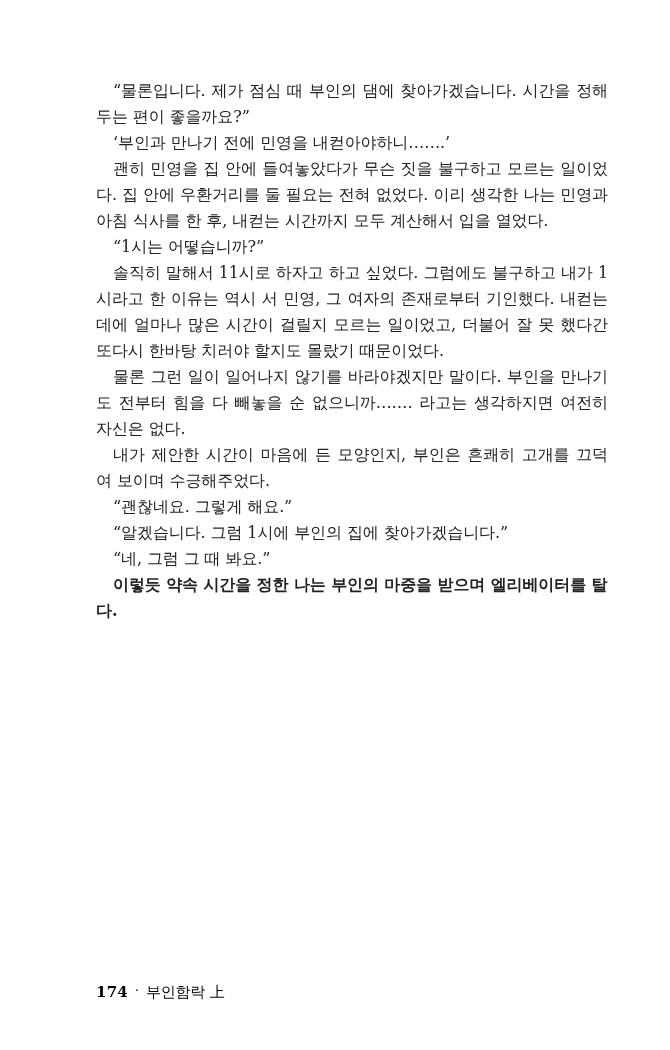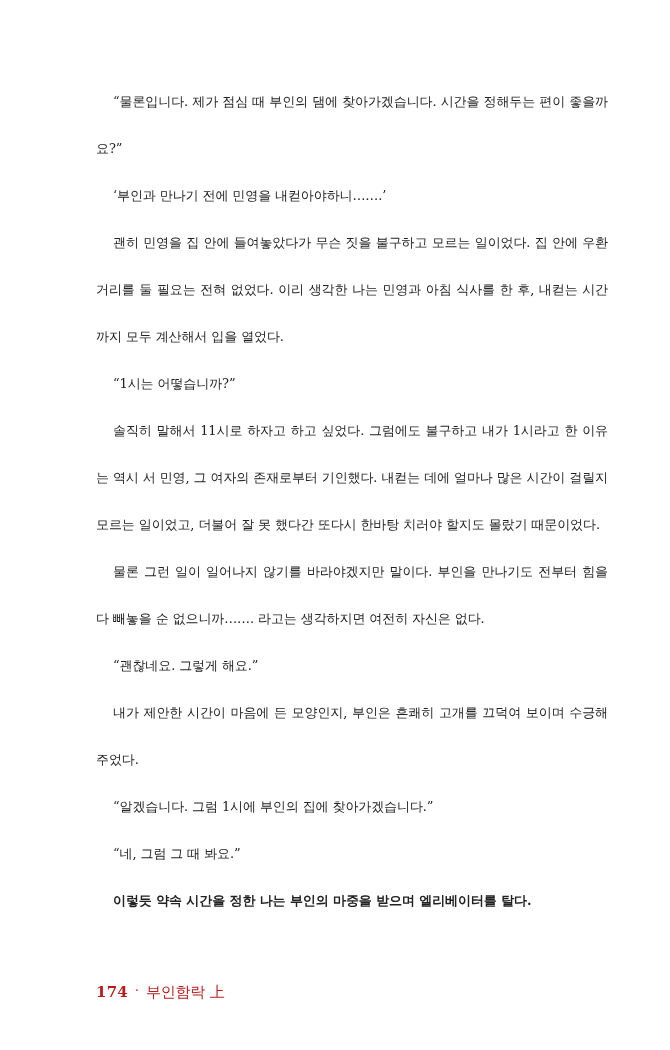--- a/index.html
+++ b/index.html
@@ -15,43 +15,43 @@
     overflow: hidden;
   }
   .page {
     position: relative;
     width: 670px;
     height: 1050px;
     box-sizing: border-box;
     padding: 78px 62px 0 96px;
   }
   .body-text {
-    font-size: 13px;
-    line-height: 47px;
+    font-size: 16px;
+    line-height: 26px;
     text-align: justify;
     text-justify: inter-character;
     letter-spacing: -0.1px;
     color: #222222;
   }
   .para {
     margin: 0;
     text-indent: 17px;
     text-align: justify;
     text-justify: inter-character;
   }
   .para:last-of-type {
     text-align: left;
     font-weight: bold;
   }
   .footer {
     position: absolute;
     left: 96px;
     bottom: 48px;
     font-size: 15px;
-    color: #b91c1c;
+    color: #000000;
     letter-spacing: 0.2px;
     white-space: nowrap;
   }
   .footer .pagenum {
     font-family: "DejaVu Serif", "Liberation Serif", serif;
     font-weight: 600;
   }
   .footer .sep {
     margin: 0 7px;
     font-size: 12px;
@@ -66,22 +66,22 @@
 <body>
 
 <div class="page">
   <div class="body-text">
     <p class="para">“물론입니다. 제가 점심 때 부인의 댐에 찾아가겠습니다. 시간을 정해두는 편이 좋을까요?”</p>
     <p class="para">‘부인과 만나기 전에 민영을 내컫아야하니…….’</p>
     <p class="para">괜히 민영을 집 안에 들여놓았다가 무슨 짓을 불구하고 모르는 일이었다. 집 안에 우환거리를 둘 필요는 전혀 없었다. 이리 생각한 나는 민영과 아침 식사를 한 후, 내컫는 시간까지 모두 계산해서 입을 열었다.</p>
     <p class="para">“1시는 어떻습니까?”</p>
     <p class="para">솔직히 말해서 11시로 하자고 하고 싶었다. 그럼에도 불구하고 내가 1시라고 한 이유는 역시 서 민영, 그 여자의 존재로부터 기인했다. 내컫는 데에 얼마나 많은 시간이 걸릴지 모르는 일이었고, 더불어 잘 못 했다간 또다시 한바탕 치러야 할지도 몰랐기 때문이었다.</p>
     <p class="para">물론 그런 일이 일어나지 않기를 바라야겠지만 말이다. 부인을 만나기도 전부터 힘을 다 빼놓을 순 없으니까……. 라고는 생각하지면 여전히 자신은 없다.</p>
+    <p class="para">내가 제안한 시간이 마음에 든 모양인지, 부인은 흔쾌히 고개를 끄덕여 보이며 수긍해주었다.</p>
     <p class="para">“괜찮네요. 그렇게 해요.”</p>
-    <p class="para">내가 제안한 시간이 마음에 든 모양인지, 부인은 흔쾌히 고개를 끄덕여 보이며 수긍해주었다.</p>
     <p class="para">“알겠습니다. 그럼 1시에 부인의 집에 찾아가겠습니다.”</p>
     <p class="para">“네, 그럼 그 때 봐요.”</p>
     <p class="para">이렇듯 약속 시간을 정한 나는 부인의 마중을 받으며 엘리베이터를 탈다.</p>
   </div>
 
   <div class="footer">
     <span class="pagenum">174</span><span class="sep">·</span><span class="title">부인함락 上</span>
   </div>
 </div>
 

